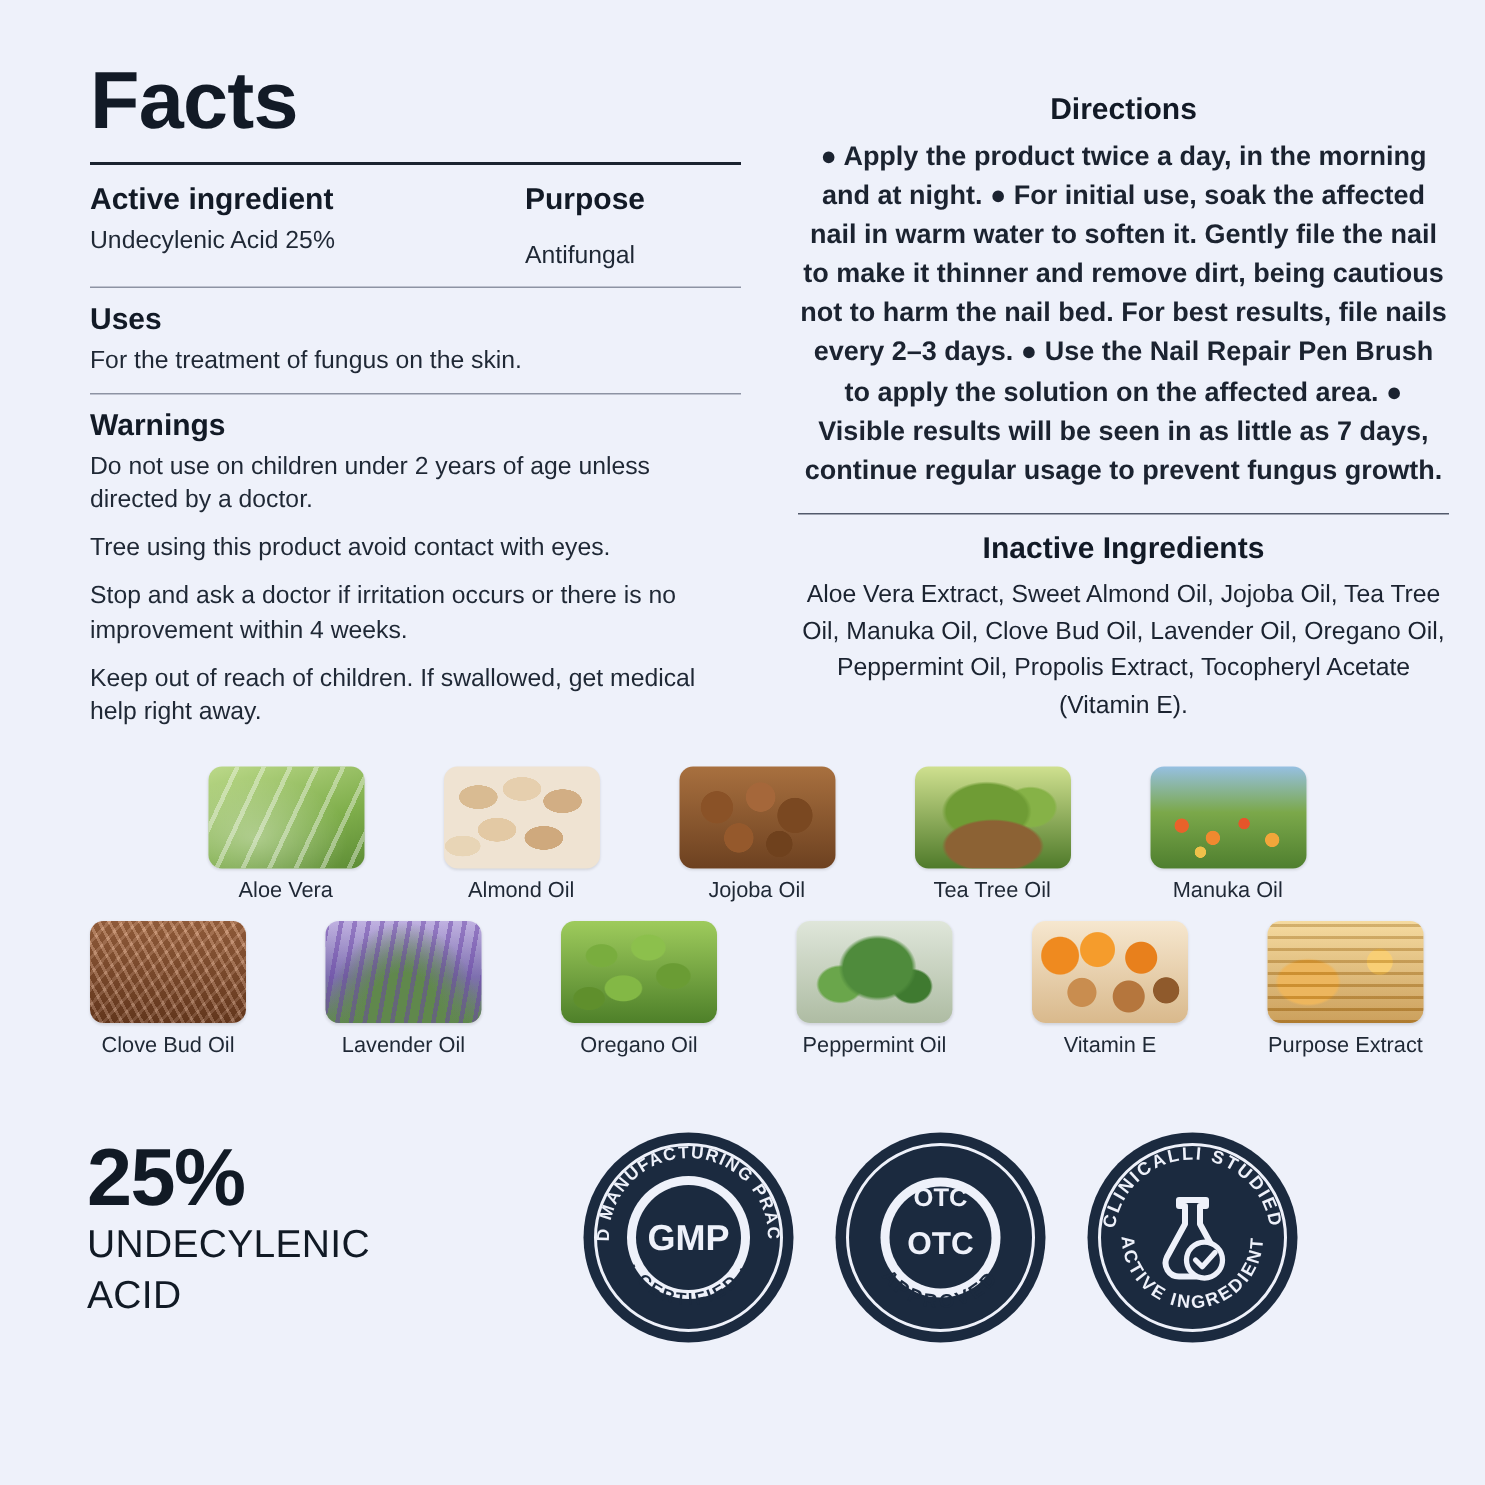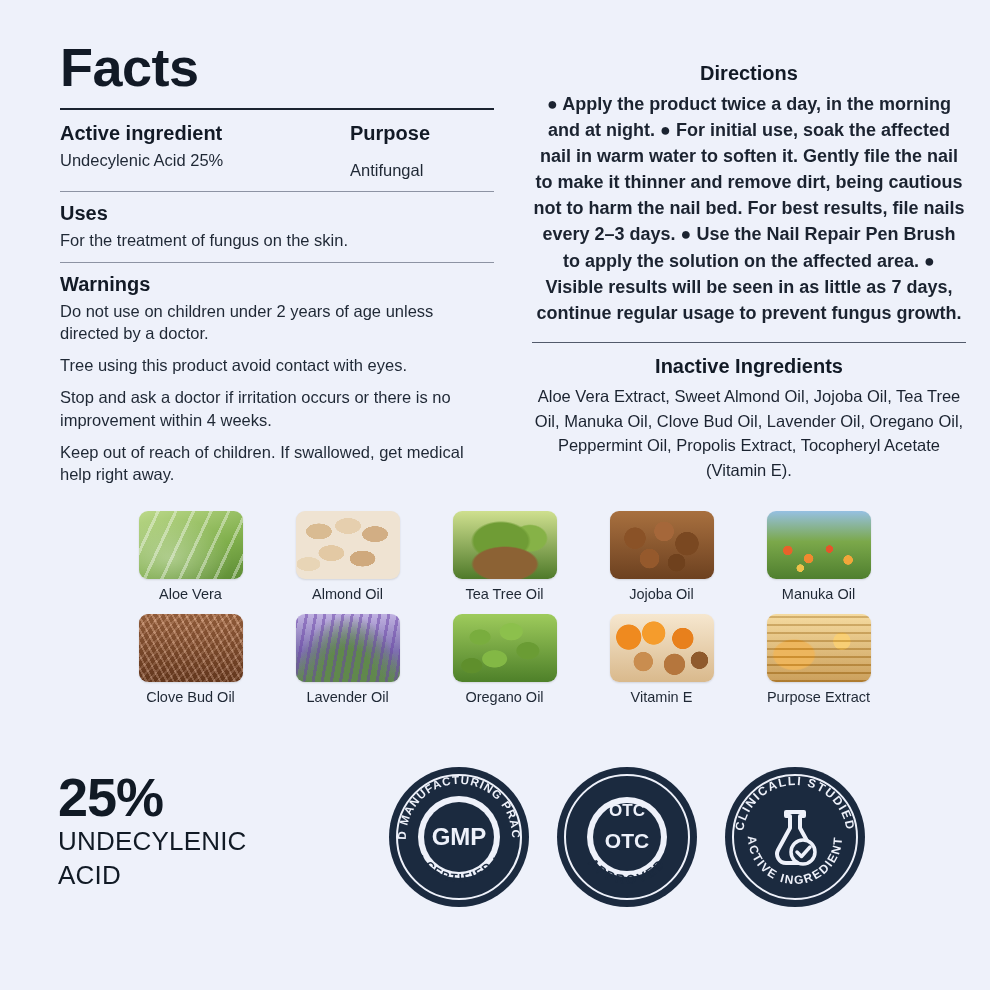--- a/index.html
+++ b/index.html
@@ -189,21 +189,21 @@
   .t-propolis { background: linear-gradient(180deg,#f3d38c,#c08b38); }
   .t-propolis:before{content:"";position:absolute;inset:0;
     background:
       repeating-linear-gradient(0deg, rgba(120,75,20,.25) 0 2px, rgba(255,255,255,.18) 2px 8px),
       radial-gradient(ellipse 22px 16px at 26% 60%, #e9a63a 0 90%, transparent 100%),
       radial-gradient(circle 9px at 72% 40%, #f7c457 0 92%, transparent 100%);}
 
   
   .bottom {
     position: absolute;
-    left: 0; right: 0; bottom: 0;
+    left: 0; right: 0; bottom: 12px;
     height: 200px;
     padding: 10px 24px 0 58px;
     box-sizing: border-box;
     display: flex;
     align-items: flex-start;
   }
   .claim {
     width: 330px;
     padding-top: 10px;
   }
@@ -279,45 +279,49 @@
     <div class="ing-row">
       <div class="ing">
         <div class="thumb t-aloe"></div>
         <div class="cap">Aloe Vera</div>
       </div>
       <div class="ing">
         <div class="thumb t-almond"></div>
         <div class="cap">Almond Oil</div>
       </div>
       <div class="ing">
+        <div class="thumb t-jojoba"></div>
+        <div class="cap">Jojoba Oil</div>
+      </div>
+      <div class="ing">
         <div class="thumb t-teatree"></div>
         <div class="cap">Tea Tree Oil</div>
       </div>
       <div class="ing">
-        <div class="thumb t-jojoba"></div>
-        <div class="cap">Jojoba Oil</div>
-      </div>
-      <div class="ing">
         <div class="thumb t-manuka"></div>
         <div class="cap">Manuka Oil</div>
       </div>
     </div>
 
     <div class="ing-row">
       <div class="ing">
         <div class="thumb t-clove"></div>
         <div class="cap">Clove Bud Oil</div>
       </div>
       <div class="ing">
         <div class="thumb t-lavender"></div>
         <div class="cap">Lavender Oil</div>
       </div>
       <div class="ing">
         <div class="thumb t-oregano"></div>
         <div class="cap">Oregano Oil</div>
+      </div>
+      <div class="ing">
+        <div class="thumb t-pepper"></div>
+        <div class="cap">Peppermint Oil</div>
       </div>
       <div class="ing">
         <div class="thumb t-vite"></div>
         <div class="cap">Vitamin E</div>
       </div>
       <div class="ing">
         <div class="thumb t-propolis"></div>
         <div class="cap">Purpose Extract</div>
       </div>
     </div>

